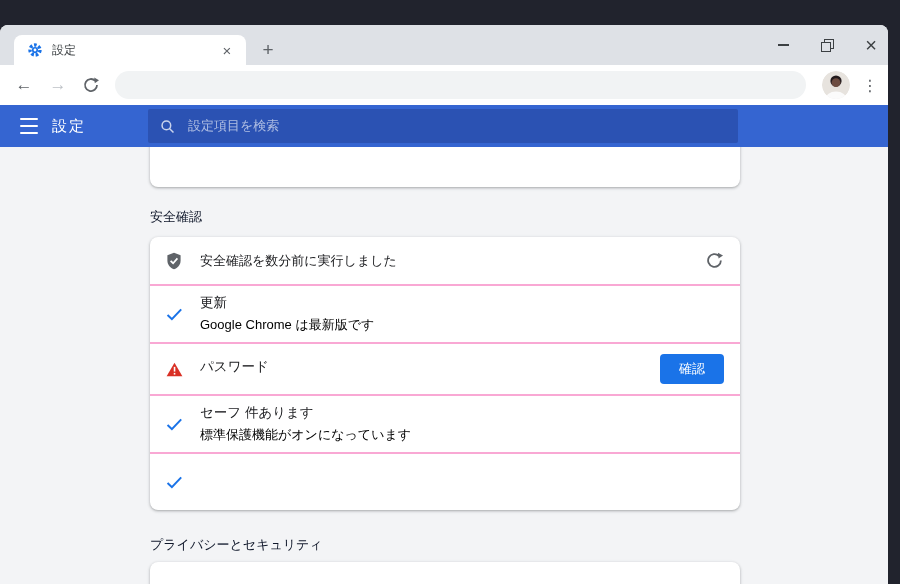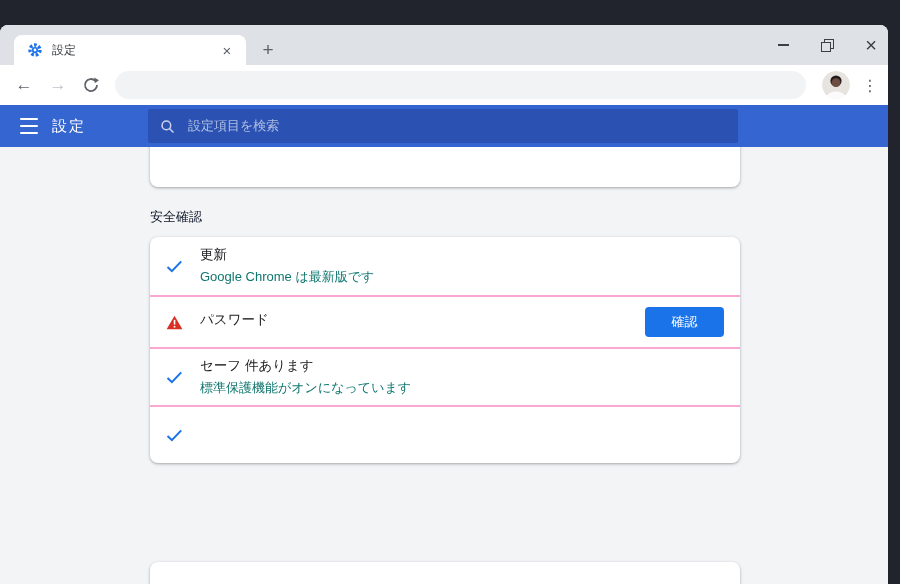--- a/index.html
+++ b/index.html
@@ -151,25 +151,25 @@
     padding: 0 16px 0 13px;
   }
   .row + .row { border-top: 2px solid #f9a8d4; }
   .row .ic { width: 22px; margin-right: 15px; display: flex; justify-content: center; flex-shrink: 0; }
   .row-status { height: 47px; }
   .row-status .status-text { font-size: 13px; color: #202124; flex: 1; }
   .refresh-btn { width: 20px; height: 20px; display: flex; align-items: center; justify-content: center; }
   .row-item { }
   .row-item .texts { flex: 1; padding: 10px 0; }
   .row-item .title { font-size: 13.5px; color: #202124; margin-bottom: 4px; }
-  .row-item .sub { font-size: 13px; color: #0f766e; }
+  .row-item .sub { font-size: 13px; color: #000000; }
   .h58 { height: 58px; }
   .h52 { height: 52px; }
   .action-btn {
-    width: 79px; height: 30px;
+    width: 64px; height: 30px;
     background: #1a73e8; color: #fff;
     border: none; border-radius: 4px;
     font-size: 13px; font-family: inherit;
     cursor: pointer;
   }
 </style>
 </head>
 <body>
 
 <div class="window">
@@ -236,20 +236,35 @@
   </div>
 
   <div class="content">
 
     <div class="card card-top"></div>
 
     <div class="section-label label-1">安全確認</div>
 
     <div class="card safety-card">
 
+      <div class="row row-status">
+        <span class="ic">
+          <svg viewBox="0 0 18 18" width="18" height="18">
+            <path d="M9 0.8 L15.6 3.3 V8.4 C15.6 12.7 12.8 15.7 9 17.2 C5.2 15.7 2.4 12.7 2.4 8.4 V3.3 Z" fill="#5f6368"></path>
+            <polyline points="5.6,8.8 8.1,11.2 12.4,6.4" fill="none" stroke="#fff" stroke-width="1.7"></polyline>
+          </svg>
+        </span>
+        <span class="status-text">安全確認を数分前に実行しました</span>
+        <span class="refresh-btn">
+          <svg viewBox="0 0 16 16" width="17" height="17">
+            <path d="M 12.24 3.76 A 6 6 0 1 0 14 8" fill="none" stroke="#5f6368" stroke-width="1.7"></path>
+            <polygon points="11.2,0.6 16,3.2 11.8,6.2" fill="#5f6368"></polygon>
+          </svg>
+        </span>
+      </div>
 
       <div class="row row-item h58">
         <span class="ic">
           <svg viewBox="0 0 18 14" width="17" height="13">
             <polyline points="1.5,7.5 6.2,12 16.2,1.5" fill="none" stroke="#1a73e8" stroke-width="2.2"></polyline>
           </svg>
         </span>
         <div class="texts">
           <div class="title">更新</div>
           <div class="sub">Google Chrome は最新版です</div>
@@ -287,17 +302,18 @@
           <svg viewBox="0 0 18 14" width="17" height="13">
             <polyline points="1.5,7.5 6.2,12 16.2,1.5" fill="none" stroke="#1a73e8" stroke-width="2.2"></polyline>
           </svg>
         </span>
         <div class="texts">
         </div>
       </div>
 
     </div>
 
+    <div class="section-label label-2">プライバシーとセキュリティ</div>
 
     <div class="card card-bottom"></div>
 
   </div>
 </div>
 
 </body></html>

